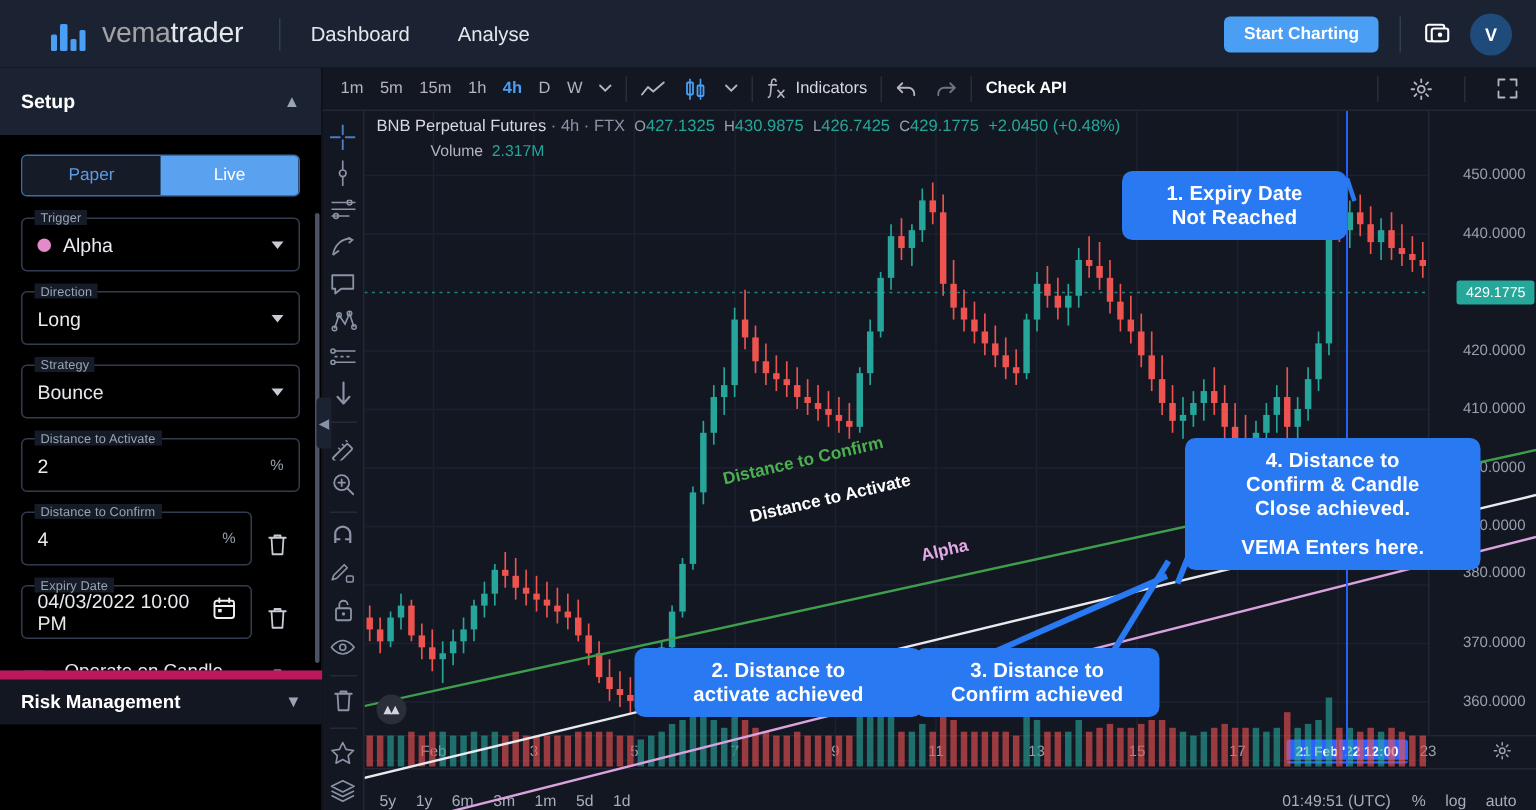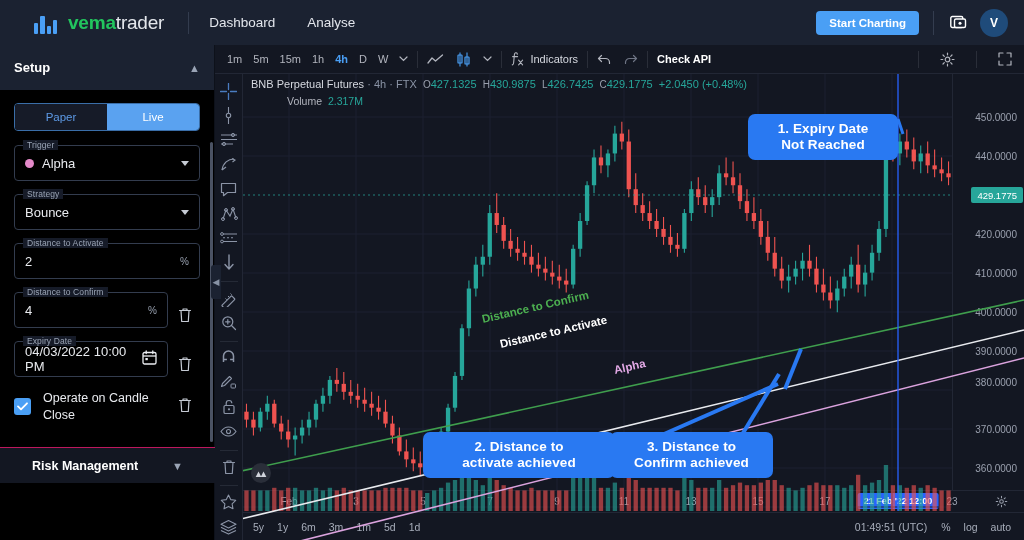--- a/index.html
+++ b/index.html
@@ -18,21 +18,21 @@
     background:#1b2231; display:flex; align-items:center;
   }
   .brand { display:flex; align-items:center; margin-left:34px; }
   .brand-mark { width:26px; height:22px; position:relative; margin-right:8px; }
   .brand-mark i { position:absolute; bottom:0; background:#4a9ff5; border-radius:1px; display:block; }
   .bm1 { left:0;  width:4px; height:11px; bottom:5px; }
   .bm2 { left:6px; width:5px; height:18px; bottom:0px; }
   .bm3 { left:13px; width:4px; height:8px; bottom:6px; }
   .bm4 { left:19px; width:4px; height:14px; bottom:3px; }
   .brand-text { font-size:19px; letter-spacing:-.2px; }
-  .brand-text b { font-weight:bold; color:#22c55e; }
+  .brand-text b { font-weight:normal; color:#a3a3a3; }
   .brand-text span { font-weight:400; color:#e4e7ec; }
   .topdiv { width:1px; height:22px; background:#333c4e; margin:0 20px 0 24px; }
   .navlink { font-size:13.5px; color:#e3e6ec; margin-right:32px; cursor:pointer; }
   .top-right { margin-left:auto; display:flex; align-items:center; margin-right:16px; }
   .btn-start {
     background:#4a9ff5; color:#ffffff; font-size:11.5px; font-weight:bold;
     padding:6px 13px; border-radius:4px; cursor:pointer;
   }
   .vdiv2 { width:1px; height:24px; background:#343d4f; margin:0 14px; }
   .icon-box { width:20px; height:20px; cursor:pointer; display:flex; align-items:center; justify-content:center; }
@@ -83,22 +83,22 @@
 
   .cbrow { display:flex; align-items:center; margin-bottom:10px; }
   .cbox {
     width:17px; height:17px; border-radius:3px; background:#4a9ff5;
     display:flex; align-items:center; justify-content:center; flex:0 0 17px; cursor:pointer;
   }
   .cbtxt { font-size:12.5px; color:#e8eaee; margin-left:12px; line-height:1.35; max-width:118px; }
 
   .risk-head {
     position:absolute; left:0; bottom:57px; width:215px; height:36px;
-    display:flex; align-items:center; padding:0 32px; background:#131722; cursor:pointer;
-    border-top:1px solid #be185d;
+    display:flex; align-items:center; padding:0 14px; background:#131722; cursor:pointer;
+    border-top:6px solid #be185d;
   }
   .risk-head .t { font-size:12.5px; font-weight:bold; color:#ffffff; }
   .actions { position:absolute; left:0; bottom:8px; width:215px; display:flex; padding:0 14px; gap:10px; }
   .bt { flex:1; height:30px; border-radius:4px; font-size:12px; display:flex; align-items:center; justify-content:center; cursor:pointer; }
   .bt-cancel { border:1px solid #3a6ea8; color:#5d9ae6; }
   .bt-create { background:#5aa2f0; color:#ffffff; }
 
   .sb-scroll { position:absolute; right:1px; top:52px; width:3px; height:300px; background:#4a5263; border-radius:2px; }
   .collapse-tab {
     position:absolute; left:211px; top:265px; width:10px; height:34px;
@@ -139,21 +139,21 @@
     position:absolute; left:0; bottom:29px; width:781px; height:21px;
     border-top:1px solid #222735; background:#131722;
   }
   .tl { position:absolute; font-size:10px; color:#9aa0ae; top:5px; transform:translateX(-50%); }
   .tbadge {
     position:absolute; top:2px; background:#2962ff; color:#ffffff; font-size:9px;
     font-weight:bold; padding:3px 6px; border-radius:2px; transform:translateX(-50%); white-space:nowrap;
   }
   .bottombar {
     position:absolute; left:0; bottom:0; width:781px; height:28px;
-    border-top:1px solid #222735; display:flex; align-items:center; padding-left:10px;
+    border-top:1px solid #222735; display:flex; align-items:flex-end; padding-left:10px;
   }
   .rg { font-size:10.5px; color:#a7adba; margin-right:13px; cursor:pointer; }
   .clock { margin-left:auto; font-size:10.5px; color:#a7adba; margin-right:14px; }
   .bb { font-size:10.5px; color:#a7adba; margin-right:13px; cursor:pointer; }
 
   .ohlc { position:absolute; left:8px; top:4px; font-size:11px; white-space:nowrap; z-index:3; }
   .ohlc .sym { color:#d6d9e0; }
   .ohlc .meta { color:#8b94a6; }
   .ohlc .k { color:#9aa0ae; font-size:10px; }
   .ohlc .up { color:#26a69a; }
@@ -228,20 +228,25 @@
 
       <div class="field">
         <div class="lbl">Trigger</div>
         <div class="val">
           <span class="dot"></span>
           <span>Alpha</span>
         </div>
         <div class="caret"></div>
       </div>
 
+      <div class="field">
+        <div class="lbl">Direction</div>
+        <div class="val">Long</div>
+        <div class="caret"></div>
+      </div>
 
       <div class="field">
         <div class="lbl">Strategy</div>
         <div class="val">Bounce</div>
         <div class="caret"></div>
       </div>
 
       <div class="field">
         <div class="lbl">Distance to Activate</div>
         <div class="val">2</div>
@@ -867,20 +872,27 @@
         <path d="M558 275 L542 315" stroke="#2979f2" stroke-width="4" fill="none"></path>
         <path d="M535 310 L330 400" stroke="#2979f2" stroke-width="4" fill="none"></path>
         <path d="M536 300 L478 395" stroke="#2979f2" stroke-width="4" fill="none"></path>
       </svg>
 
       <div class="callout" style="left:505px; top:40px; width:150px;">
         <div>1. Expiry Date</div>
         <div>Not Reached</div>
       </div>
 
+      <div class="callout" style="left:547px; top:218px; width:197px;">
+        <div>4.  Distance to</div>
+        <div>Confirm &amp; Candle</div>
+        <div>Close achieved.</div>
+        <div style="height:10px"></div>
+        <div>VEMA Enters here.</div>
+      </div>
 
       <div class="callout" style="left:180px; top:358px; width:192px;">
         <div>2.   Distance to</div>
         <div>activate achieved</div>
       </div>
 
       <div class="callout" style="left:367px; top:358px; width:163px;">
         <div>3.  Distance to</div>
         <div>Confirm achieved</div>
       </div>

